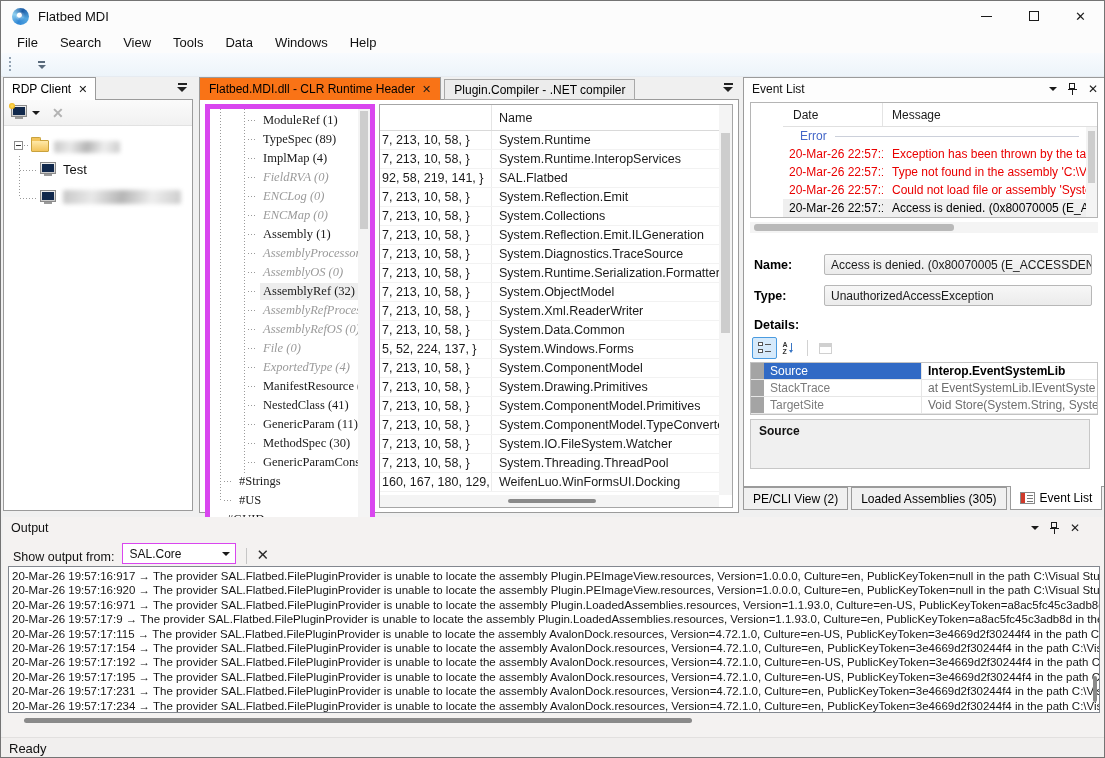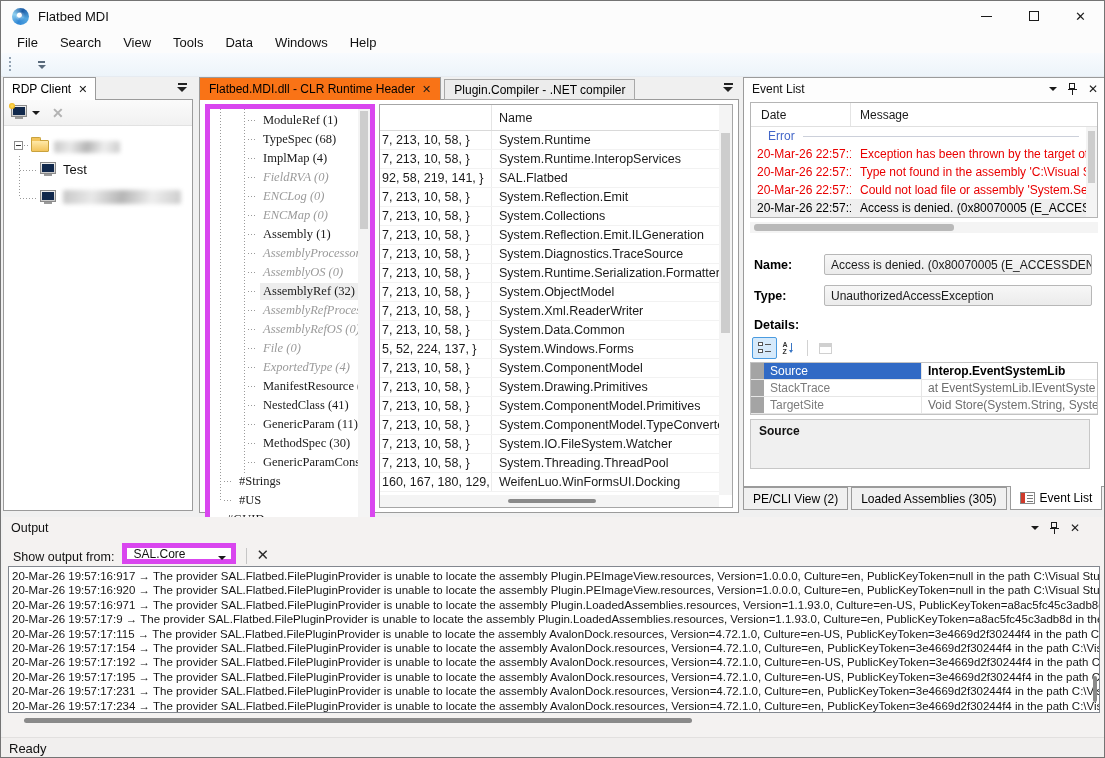--- a/index.html
+++ b/index.html
@@ -126,21 +126,21 @@
             border-right:1px solid #ececec; height:100%; display:flex; align-items:center; }
   .as-c2 { flex:1; padding-left:7px; overflow:hidden; white-space:nowrap; }
 
   
   .event-panel { position:absolute; left:742px; top:76px; width:362px; height:410px;
             background:#fff; border:1px solid #9b9b9b; }
   .ep-titlebar { position:absolute; left:0; top:0; right:0; height:22px; background:#fdfdfd;
             display:flex; align-items:center; padding:0 6px 0 8px; font-size:12px; color:#111; }
   .ep-title-icons { margin-left:auto; display:flex; align-items:center; gap:11px; }
   .ev-grid { position:absolute; left:6px; top:24px; width:348px; height:116px;
-            border:1px solid #b5b5b5; background:#fff; overflow:hidden; }
+            border:1px solid #b5b5b5; background:#fff; overflow:hidden;padding-left:32px; }
   .ev-head { height:24px; display:flex; align-items:center; font-size:12px; color:#1a1a1a;
             border-bottom:1px solid #e0e0e0; }
   .ev-head .c1 { width:100px; padding-left:10px; border-right:1px solid #e4e4e4; height:100%;
             display:flex; align-items:center; }
   .ev-head .c2 { padding-left:9px; }
   .ev-group { height:18px; display:flex; align-items:center; color:#4366c8; padding-left:17px; font-size:12px; }
   .ev-group::after { content:""; flex:1; height:1px; background:#ccd0da; margin:0 18px 0 8px; }
   .ev-row { height:18px; display:flex; align-items:center; font-size:12px; }
   .ev-row .date { width:100px; flex-shrink:0; padding-left:6px; white-space:nowrap; overflow:hidden; }
   .ev-row .msg { flex:1; padding-left:9px; white-space:nowrap; overflow:hidden; }
@@ -189,21 +189,21 @@
   .evlist-icon::after { content:""; position:absolute; left:6px; top:2px; width:6px; height:1px; background:#777;
             box-shadow:0 3px 0 #777, 0 6px 0 #777; }
 
   
   .output-panel { position:absolute; left:2px; top:516px; width:1101px; height:220px; background:#f4f2f1; }
   .op-titlebar { position:absolute; left:0; top:0; right:16px; height:22px; display:flex;
             align-items:center; padding:0 8px; font-size:12.5px; color:#111; }
   .op-title-icons { margin-left:auto; display:flex; align-items:center; gap:11px; }
   .op-toolbar { position:absolute; left:0; top:22px; right:0; height:25px; display:flex;
             align-items:flex-end; padding-left:10px; font-size:12.5px; color:#111; }
-  .op-combo { width:114px; height:21px; background:#fff; border:5px solid #d946ef; margin-left:8px;
+  .op-combo { width:114px; height:21px; background:#fff; border:1px solid #d946ef; margin-left:8px;
             display:flex; align-items:center; font-size:12px; padding-left:6px; position:relative; }
   .op-combo .caret-down { position:absolute; right:5px; top:8px; }
   .op-sep { width:1px; height:16px; background:#c6c6c6; margin:0 9px 0 10px; }
   .op-clear { font-size:15px; color:#2a2a2a; }
   .op-log { position:absolute; left:5px; top:49px; width:1092px; height:147px; background:#fff;
             border:1px solid #82878f; overflow:hidden; padding:2px 0 0 3px; }
   .log-line { font-size:11.5px; line-height:14.4px; color:#161616; white-space:nowrap; overflow:hidden; }
 
   
   .statusbar { position:absolute; left:0; top:736px; right:0; height:22px; background:#f1efee;
@@ -320,21 +320,21 @@
     <div class="meta-tree-box">
       <div class="tree-guide-v" style="left:10px;top:0;height:392px;"></div>
       <div class="tree-guide-v" style="left:34px;top:0;height:366px;"></div>
       <div class="meta-rows" id="meta-rows">
           <div class="mt-row d2">
             <span class="conn"></span>
             <span class="lbl">ModuleRef (1)</span>
           </div>
           <div class="mt-row d2">
             <span class="conn"></span>
-            <span class="lbl">TypeSpec (68)</span>
+            <span class="lbl">TypeSpec (89)</span>
           </div>
           <div class="mt-row d2">
             <span class="conn"></span>
             <span class="lbl">ImplMap (4)</span>
           </div>
           <div class="mt-row d2 dim">
             <span class="conn"></span>
             <span class="lbl">FieldRVA (0)</span>
           </div>
           <div class="mt-row d2 dim">

